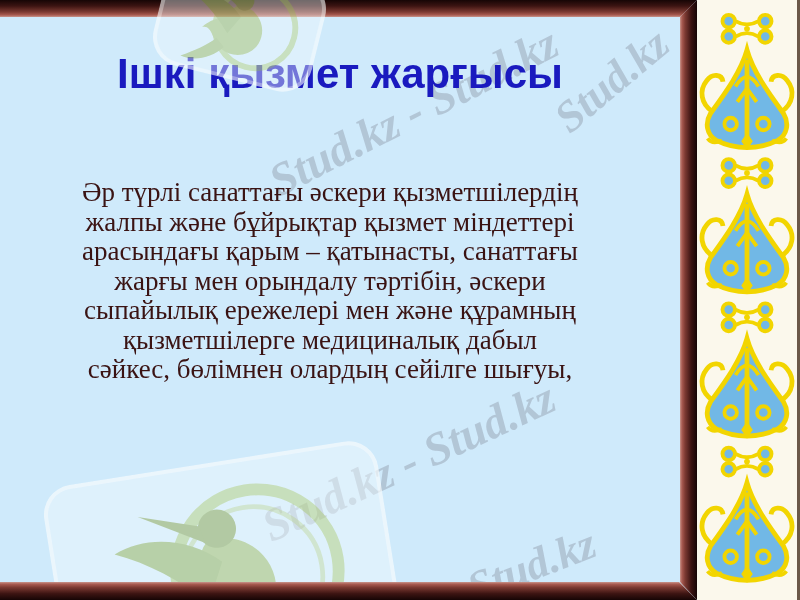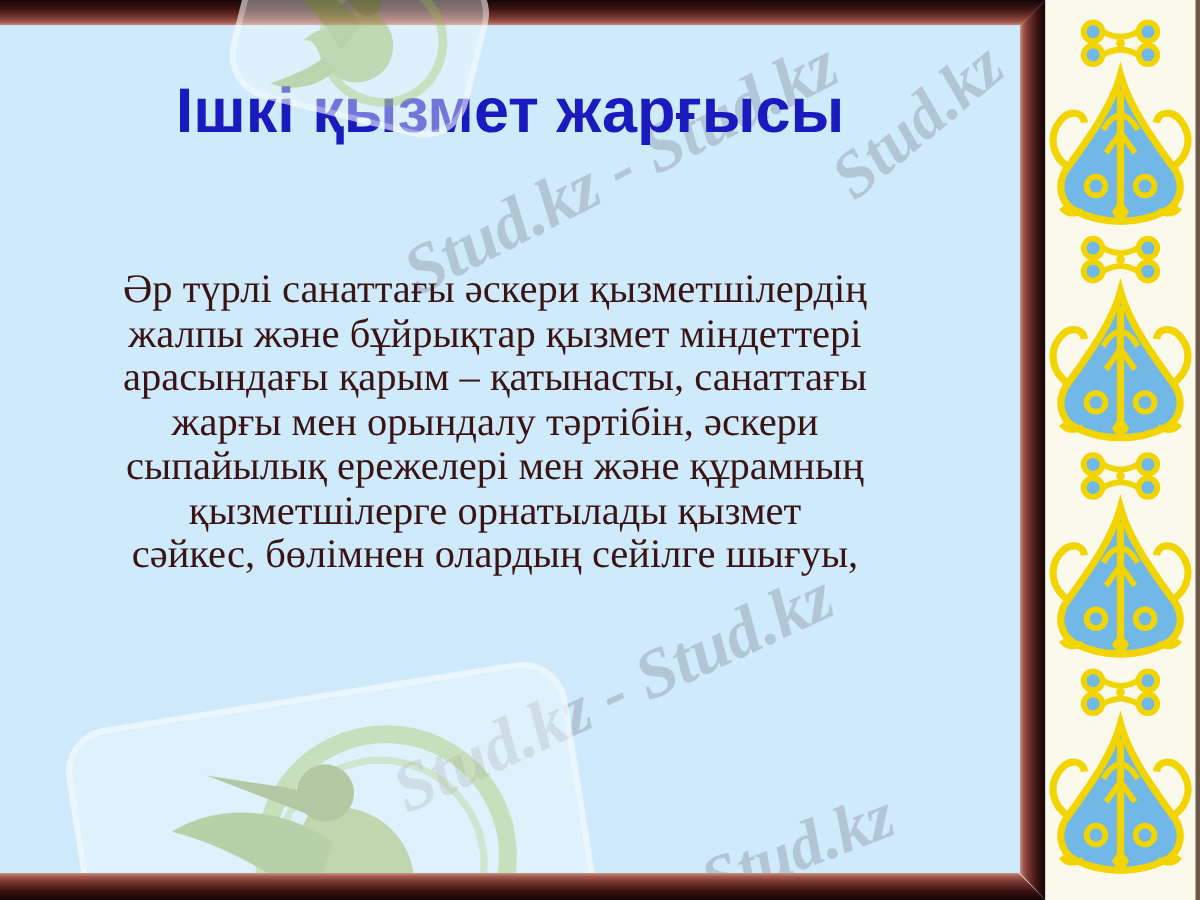--- a/index.html
+++ b/index.html
@@ -84,21 +84,21 @@
     <div class="wm wm3">Stud.kz</div>
 
     <h1 class="title">Ішкі қызмет жарғысы</h1>
 
     <div class="bodytext">
       <div>Әр түрлі санаттағы әскери қызметшілердің</div>
       <div>жалпы және бұйрықтар қызмет міндеттері</div>
       <div>арасындағы қарым – қатынасты, санаттағы</div>
       <div>жарғы мен орындалу тәртібін, әскери</div>
       <div>сыпайылық ережелері мен және құрамның</div>
-      <div>қызметшілерге орнатылады қызмет</div>
+      <div>қызметшілерге медициналық дабыл</div>
       <div>сәйкес, бөлімнен олардың сейілге шығуы,</div>
     </div>
 
     <div class="logo-tile logo-bottom">
       <svg viewBox="0 0 120 90">
         <circle cx="74" cy="46" r="34" fill="none" stroke="#aecb6b" stroke-width="5"></circle>
         <circle cx="72" cy="48" r="29" fill="none" stroke="#c3d89a" stroke-width="2"></circle>
         <path d="M58,30 C74,30 84,44 80,58 C76,70 62,76 50,70 C40,64 38,52 30,56 C38,44 46,46 50,40 C52,34 54,30 58,30 Z" fill="#9cb84e"></path>
         <circle cx="60" cy="26" r="8" fill="#7e9a33"></circle>
         <path d="M53,24 L28,16 L54,31 Z" fill="#7e9a33"></path>

